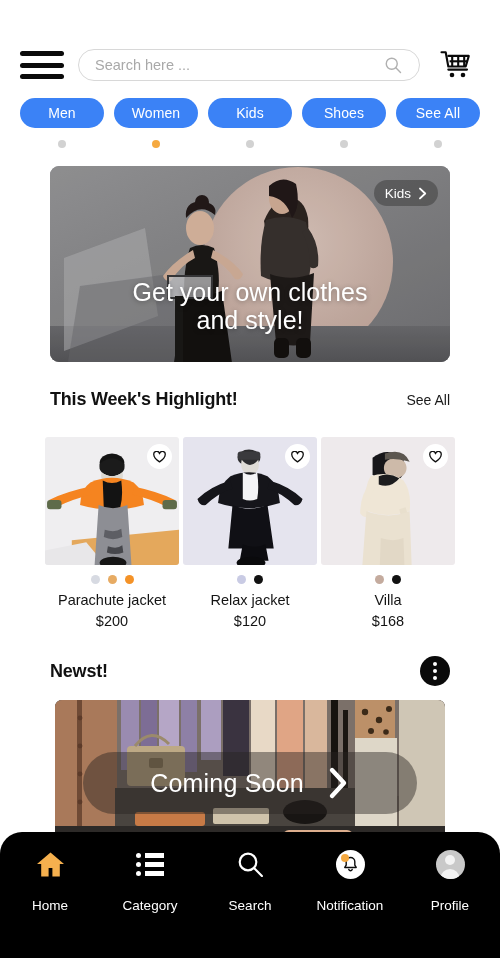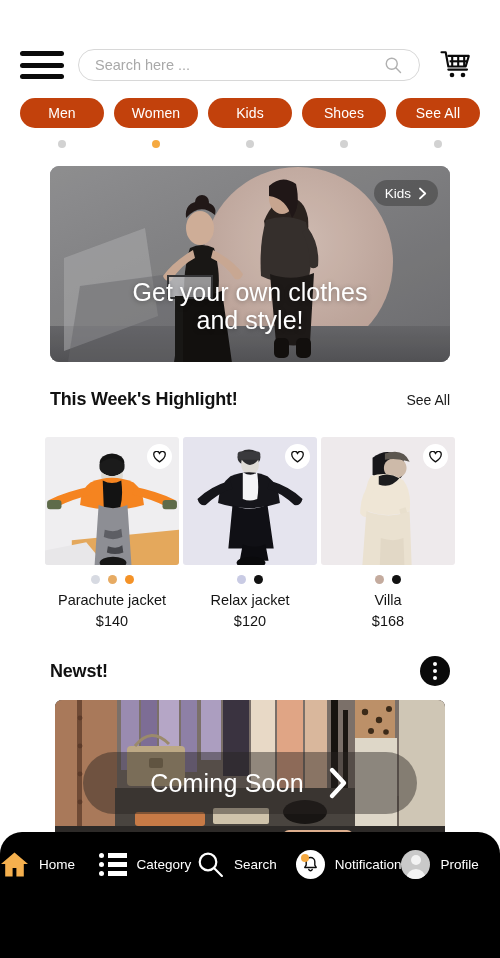--- a/index.html
+++ b/index.html
@@ -33,21 +33,21 @@
   .searchbar input::placeholder { color:#a9a9a9; }
   .search-ico { width:20px; height:20px; flex:0 0 auto; }
 
   .cart-btn { width:46px; height:42px; flex:0 0 auto; display:flex;
     align-items:center; justify-content:center; cursor:pointer; }
 
   
   .cats { display:flex; gap:10px; padding:2px 20px 0 20px; }
   .cat-col { flex:1 1 0; display:flex; flex-direction:column; align-items:center; }
   .pill {
-    width:100%; height:30px; background:#c2410c; color:#fff;
+    width:100%; height:30px; background:#3b82f6; color:#fff;
     border-radius:16px; display:flex; align-items:center; justify-content:center;
     font-size:14px; cursor:pointer; letter-spacing:.1px;
   }
   .cat-dot { width:8px; height:8px; border-radius:50%; margin-top:12px; background:#d2d2d2; }
   .cat-dot.active { background:#f5a940; }
 
   
   .hero {
     margin:18px 50px 0 50px; height:196px; border-radius:9px; overflow:hidden;
     position:relative; background:#8e8e90;
@@ -107,22 +107,22 @@
   }
   .soon-text { color:#fff; font-size:25px; letter-spacing:.2px; }
 
   
   .nav {
     position:absolute; left:0; right:0; bottom:0; height:126px;
     background:#000; border-radius:22px 22px 0 0;
     display:flex; align-items:flex-start; padding-top:16px;
   }
   .nav-item {
-    flex:1 1 0; display:flex; align-items:center;
-    gap:10px; cursor:pointer;
+    flex:1 1 0; display:flex; flex-direction:column; align-items:center;
+    gap:18px; cursor:pointer;
   }
   .nav-ico { height:32px; display:flex; align-items:center; justify-content:center; }
   .nav-label { color:#fff; font-size:13.5px; }
 
   .cat-ico-rows { display:flex; flex-direction:column; gap:4px; }
   .cat-ico-row { display:flex; align-items:center; gap:4px; }
   .cat-ico-row b { width:5px; height:5px; border-radius:50%; background:#fff; display:block; }
   .cat-ico-row u { width:19px; height:5px; background:#fff; display:block; text-decoration:none; }
 
   .bell-wrap { width:29px; height:29px; border-radius:50%; background:#fff;
@@ -292,21 +292,21 @@
           <path d="M8 13 C2 9 1 5.6 1 4.2 A3.4 3.4 0 0 1 8 3 A3.4 3.4 0 0 1 15 4.2 C15 5.6 14 9 8 13 Z" stroke-linejoin="round"></path>
         </svg>
       </div>
     </div>
     <div class="swatches">
       <span class="sw" style="background:#d7dae2"></span>
       <span class="sw" style="background:#e7ab63"></span>
       <span class="sw" style="background:#f49227"></span>
     </div>
     <div class="p-name">Parachute jacket</div>
-    <div class="p-price">$140</div>
+    <div class="p-price">$200</div>
   </div>
 
   <div class="card">
     <div class="card-img">
       <svg viewBox="0 0 130 128" width="100%" height="100%" preserveAspectRatio="xMidYMid slice">
         <rect width="130" height="128" fill="#e5e4ee"></rect>
         <ellipse cx="64" cy="22" rx="11" ry="8" fill="#2c2c2e"></ellipse>
         <rect x="53" y="16" width="22" height="8" rx="3" fill="#3a3a3d"></rect>
         <path d="M57 24 q8 10 16 0 q3 12 -8 15 q-11 -3 -8 -15z" fill="#dedbd5"></path>
         <path d="M46 40 q18 -8 36 0 q11 8 12 26 q-30 10 -60 0 q1 -18 12 -26z" fill="#15151a"></path>

